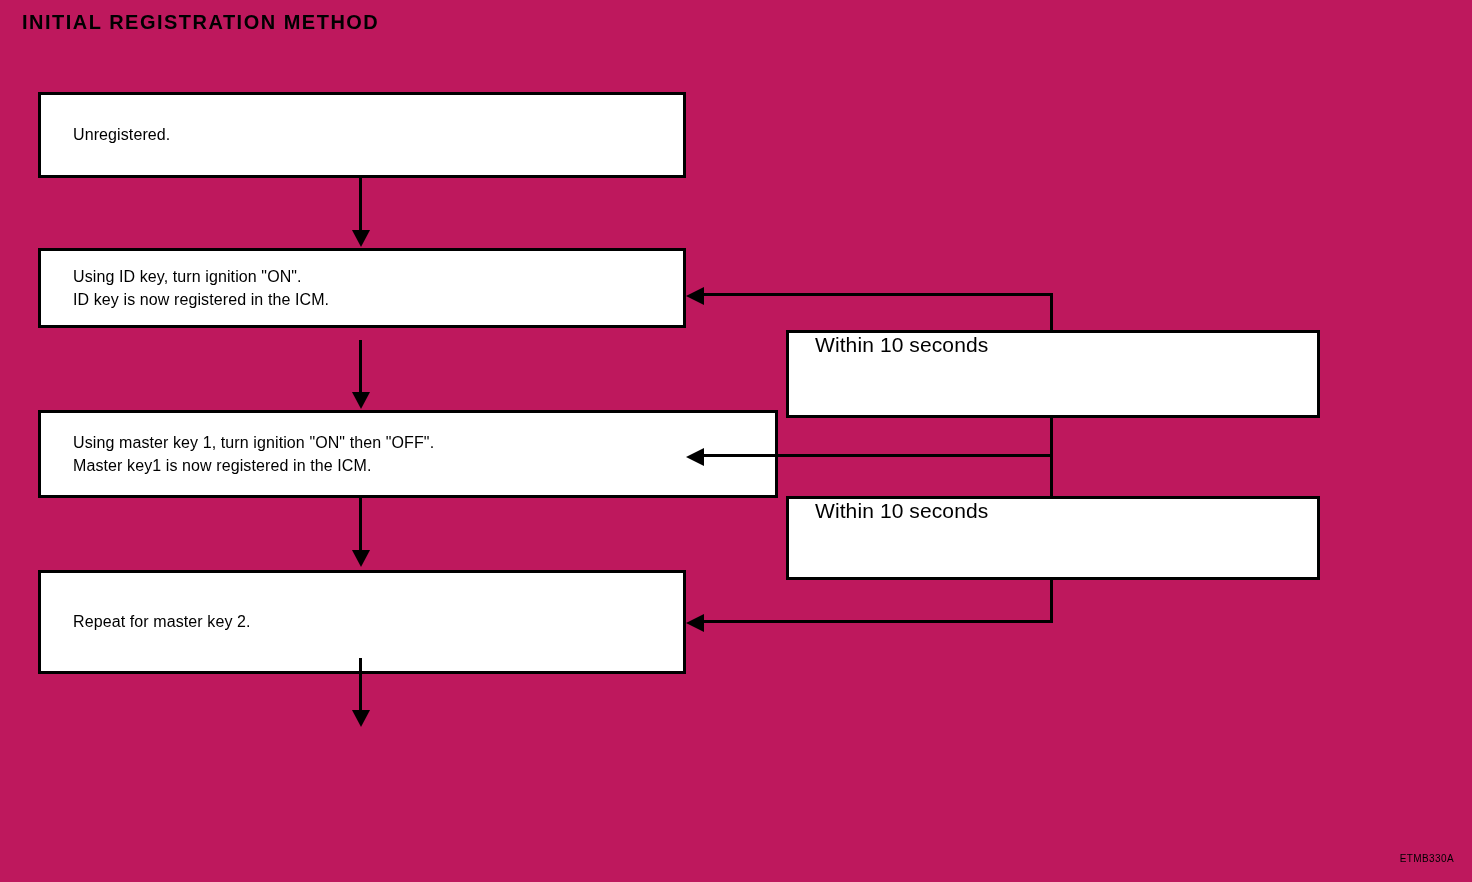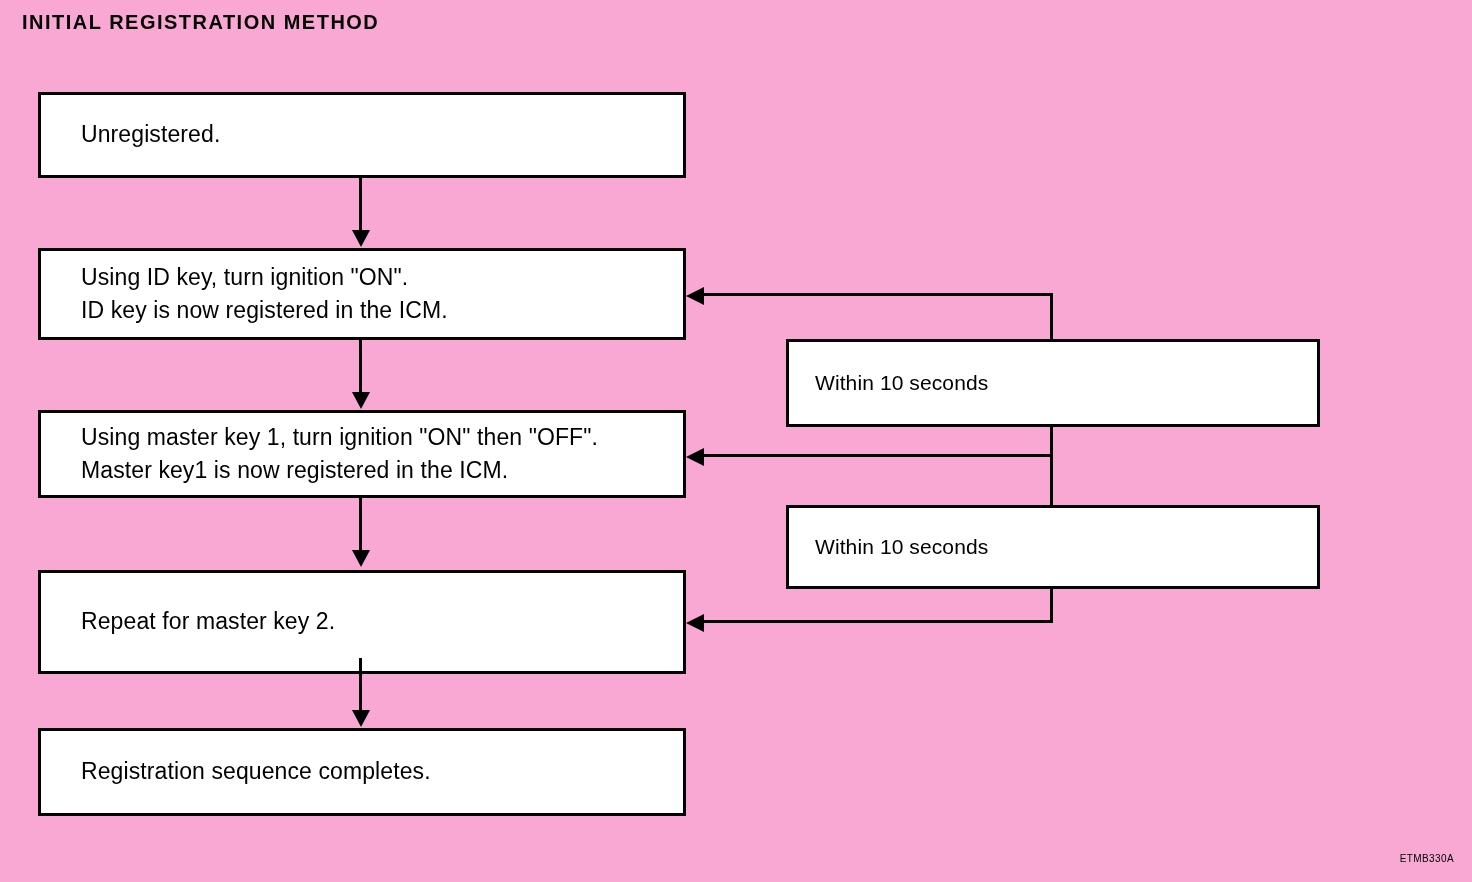--- a/index.html
+++ b/index.html
@@ -9,21 +9,21 @@
     background: #ffffff;
   }
   body {
     font-family: "Liberation Sans", "DejaVu Sans", sans-serif;
     color: #000000;
   }
   #page {
     position: relative;
     width: 1472px;
     height: 882px;
-    background: #f9a8d4;
+    background: #be185d;
     overflow: hidden;
   }
 
   
   #diagram-title {
     position: absolute;
     left: 22px;
     top: 10px;
     font-size: 21px;
     font-weight: bold;
@@ -37,38 +37,37 @@
   
   .flow-box {
     position: absolute;
     box-sizing: border-box;
     border: 3px solid #000000;
     background: #ffffff;
     display: flex;
     align-items: center;
   }
   .flow-box .box-text {
-    padding-left: 40px;
+    padding-left: 32px;
     padding-right: 12px;
-    font-size: 23px;
+    font-size: 16px;
     line-height: 1.45;
     white-space: pre-line;
     letter-spacing: 0.1px;
   }
 
   
   .note-box {
     position: absolute;
     box-sizing: border-box;
     border: 3px solid #000000;
     background: #ffffff;
     display: flex;
-    align-items: center;
+    align-items: flex-start;
     z-index: 5;
-    margin-top: 9px;
   }
   .note-box .box-text {
     padding-left: 26px;
     font-size: 21px;
     letter-spacing: 0.1px;
     white-space: nowrap;
   }
 
   
   .conn-v {
@@ -122,37 +121,34 @@
 <body>
 
 <div id="page">
 
   <div id="diagram-title">INITIAL REGISTRATION METHOD</div>
 
   <div class="flow-box" style="left:38px; top:92px; width:648px; height:86px;">
     <div class="box-text">Unregistered.</div>
   </div>
 
-  <div class="flow-box" style="left:38px; top:248px; width:648px; height:92px;">
+  <div class="flow-box" style="left:38px; top:248px; width:648px; height:80px;">
     <div class="box-text">Using ID key, turn ignition "ON".
 ID key is now registered in the ICM.</div>
   </div>
 
-  <div class="flow-box" style="left:38px; top:410px; width:648px; height:88px;">
+  <div class="flow-box" style="left:38px; top:410px; width:740px; height:88px;">
     <div class="box-text">Using master key 1, turn ignition "ON" then "OFF".
 Master key1 is now registered in the ICM.</div>
   </div>
 
   <div class="flow-box" style="left:38px; top:570px; width:648px; height:104px;">
     <div class="box-text">Repeat for master key 2.</div>
   </div>
 
-  <div class="flow-box" style="left:38px; top:728px; width:648px; height:88px;">
-    <div class="box-text">Registration sequence completes.</div>
-  </div>
 
   <div class="conn-v" style="left:359px; top:178px; height:54px;"></div>
   <div class="arrow-down" style="left:352px; top:230px;"></div>
 
   <div class="conn-v" style="left:359px; top:340px; height:54px;"></div>
   <div class="arrow-down" style="left:352px; top:392px;"></div>
 
   <div class="conn-v" style="left:359px; top:498px; height:54px;"></div>
   <div class="arrow-down" style="left:352px; top:550px;"></div>
 

